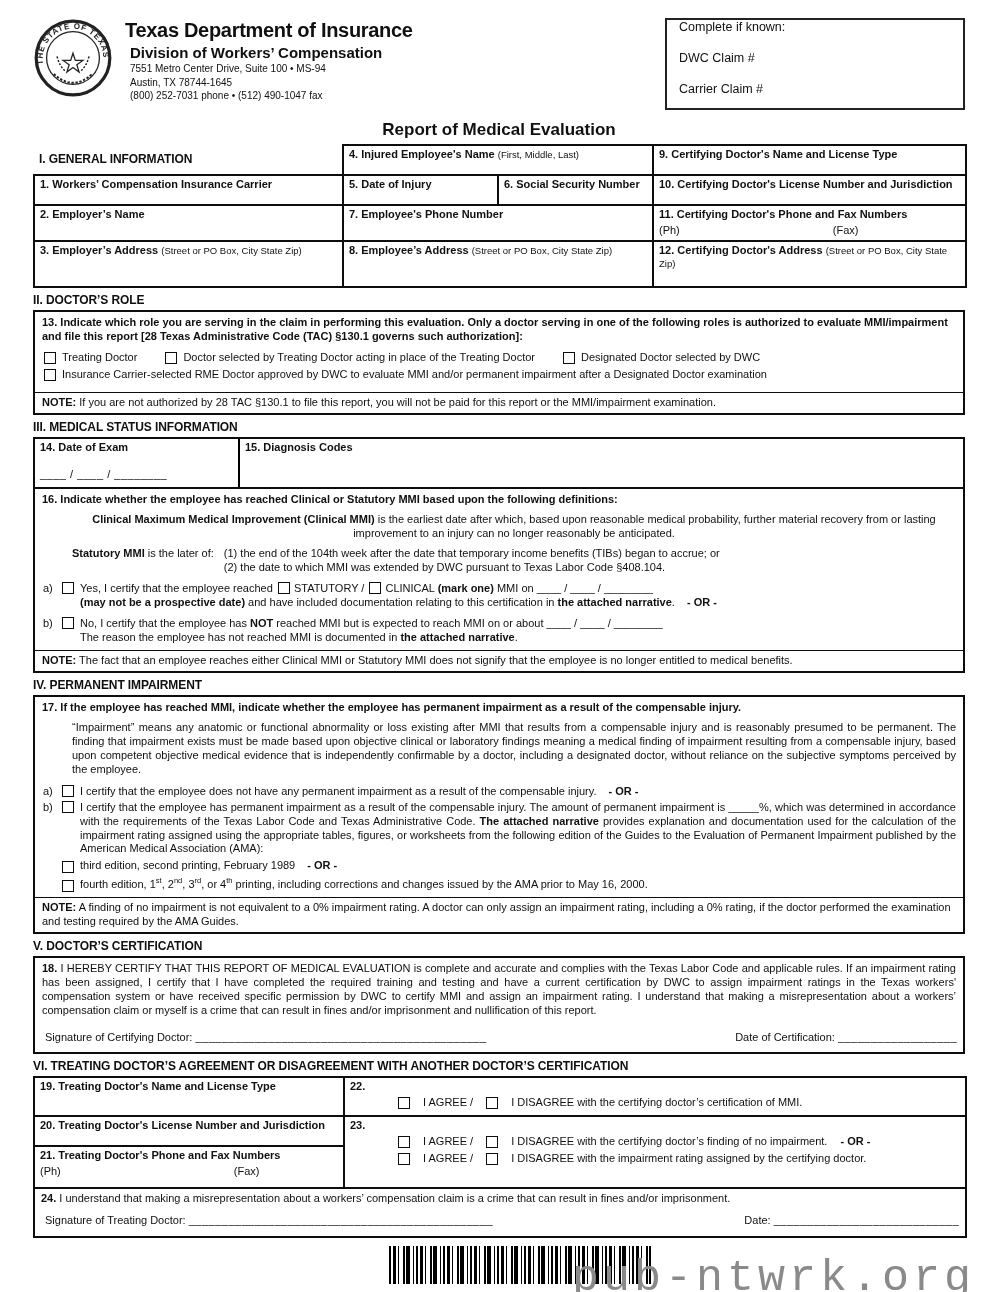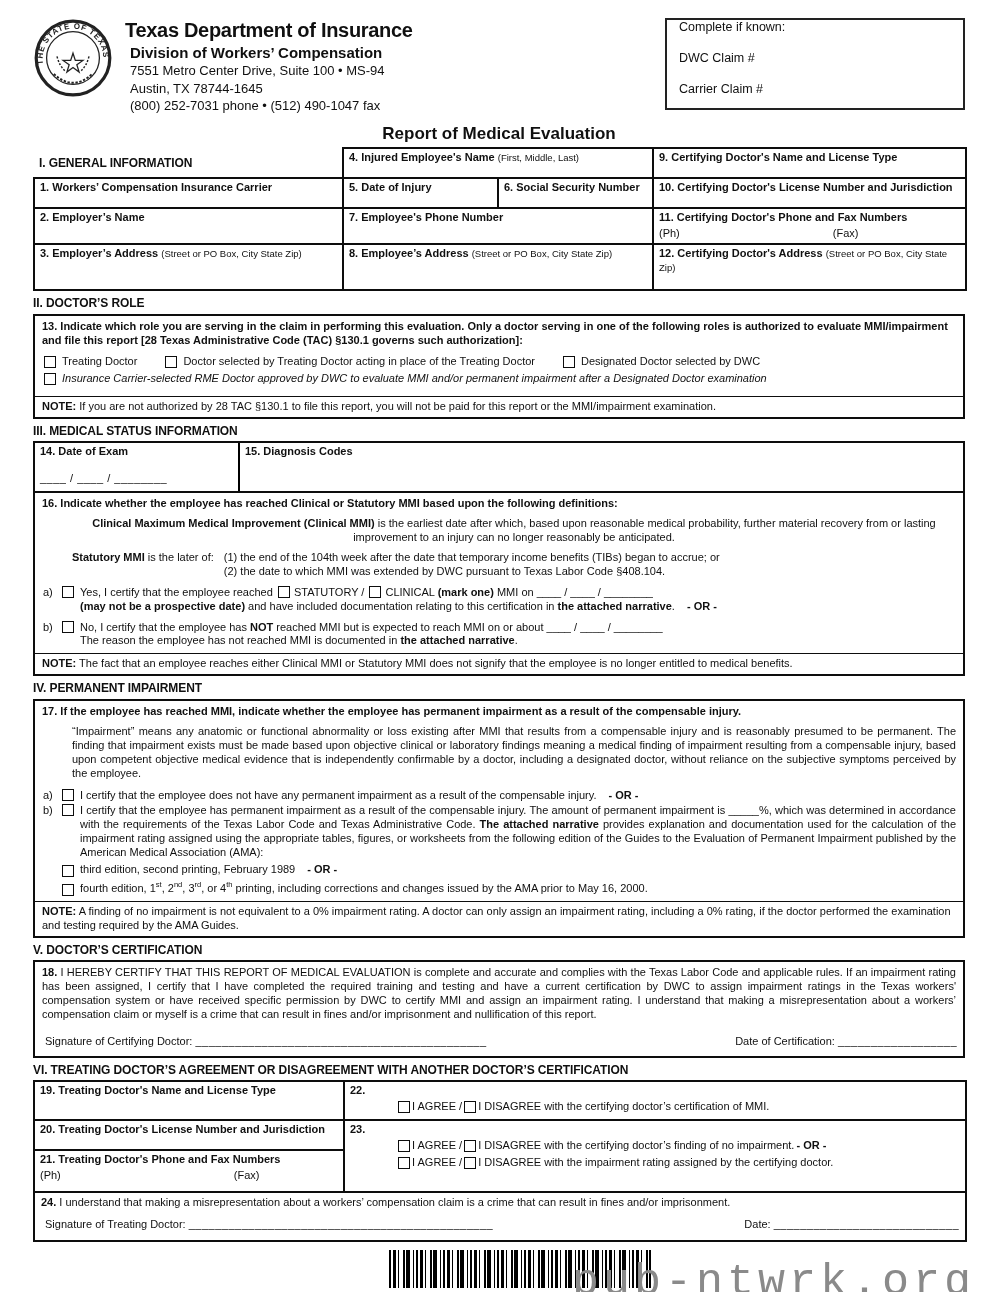--- a/index.html
+++ b/index.html
@@ -10,21 +10,21 @@
 
   .b { font-weight:bold; }
   .form-code { text-align:right; font-weight:bold; font-size:16px; letter-spacing:.5px; }
 
   
   .header-row { display:flex; justify-content:space-between; margin-top:2px; }
   .header-left { display:flex; gap:12px; }
   .seal svg { width:80px; height:80px; display:block; }
   .agency-name { font-size:20px; font-weight:bold; letter-spacing:-.3px; }
   .division { font-size:15px; font-weight:bold; margin-left:5px; }
-  .addr { font-size:13px; margin-left:5px; line-height:1.32; }
+  .addr { font-size:10px; margin-left:5px; line-height:1.32; }
   .claim-box { width:300px; height:92px; border:2px solid #222; padding:0 12px 10px;
                font-size:12.5px; display:flex; flex-direction:column; justify-content:space-between; }
   .form-title { text-align:center; font-size:17px; font-weight:bold; margin:9px 0 3px; }
 
   
   .sec-heading { font-weight:bold; font-size:12px; letter-spacing:-.1px; margin:5px 0 2px; }
   .sec-box { border:2px solid #0d0d0d; }
   .box-pad { padding:4px 7px 5px; }
   .note-row { border-top:1.5px solid #0d0d0d; padding:3px 7px; }
   .fld-label { font-weight:bold; }
@@ -32,21 +32,21 @@
 
   table { border-collapse:collapse; width:100%; table-layout:fixed; }
   td { border:2px solid #0d0d0d; padding:2px 5px; vertical-align:top; }
   td.no-border { border:none; vertical-align:bottom; padding-bottom:6px; }
 
   .checkbox { display:inline-block; width:12px; height:12px; border:1.8px solid #0d0d0d;
               background:#fff; flex:none; }
   .cb-inline { vertical-align:-2px; margin:0 4px 0 2px; }
   .cb-row { display:flex; gap:28px; margin:7px 0 2px 2px; }
   .cb-item { display:flex; align-items:center; gap:6px; }
-  .cb-item2 { margin:3px 0 5px 2px;font-style:italic; }
+  .cb-item2 { margin:3px 0 5px 2px; }
 
   .or { margin-left:9px; }
 
   
   .row-1415 { display:grid; grid-template-columns:205px 1fr; border-bottom:2px solid #0d0d0d; }
   .cell-14 { border-right:2px solid #000000; padding:2px 5px; height:48px; }
   .cell-15 { padding:2px 5px; }
   .date-blank { margin-top:13px; letter-spacing:.5px; }
   .def { margin:6px 0 4px 30px;text-align:center; }
   .stat-def { display:flex; gap:10px; margin:6px 0 2px 30px; }
@@ -58,21 +58,21 @@
   .ed-line { display:flex; align-items:flex-end; gap:6px; margin:3px 0 0 20px; }
   sup { font-size:7.5px; }
 
   
   .sig-row { display:flex; padding:8px 6px 7px; }
   .sig-left { flex:1; padding-left:4px; }
   .blank { letter-spacing:.5px; }
 
   
   .cellnum { font-weight:bold; }
-  .agree-line { display:flex; align-items:center; gap:2px; margin:2px 0 3px 48px; }
+  .agree-line { display:flex; align-items:center; gap:13px; margin:2px 0 3px 48px; }
   .phfax { margin-top:2px; }
   .phfax .fax { margin-left:150px; }
   .phfax21 .fax { margin-left:170px; }
   .f24cell { padding:3px 6px 6px; }
 
   
   .footer { position:relative; height:66px; margin-top:8px; }
   .barcode { position:absolute; left:356px; top:0; width:262px; height:38px;
     background:repeating-linear-gradient(90deg,
       #000 0 2px, #fff 2px 4px, #000 4px 7px, #fff 7px 9px,

